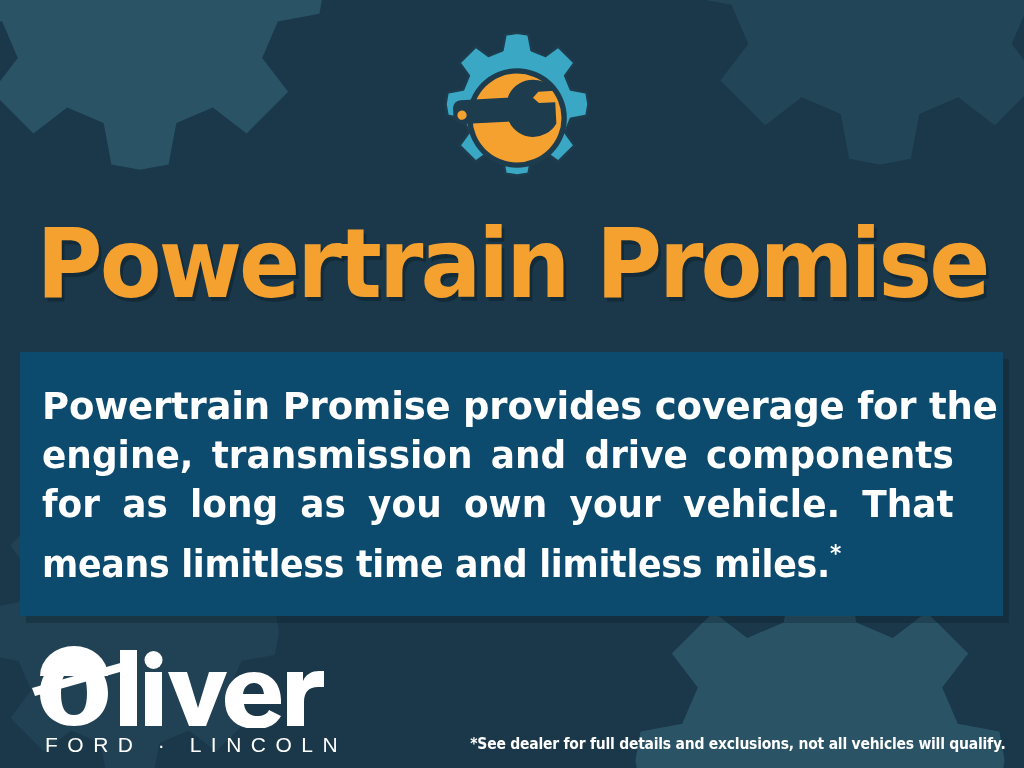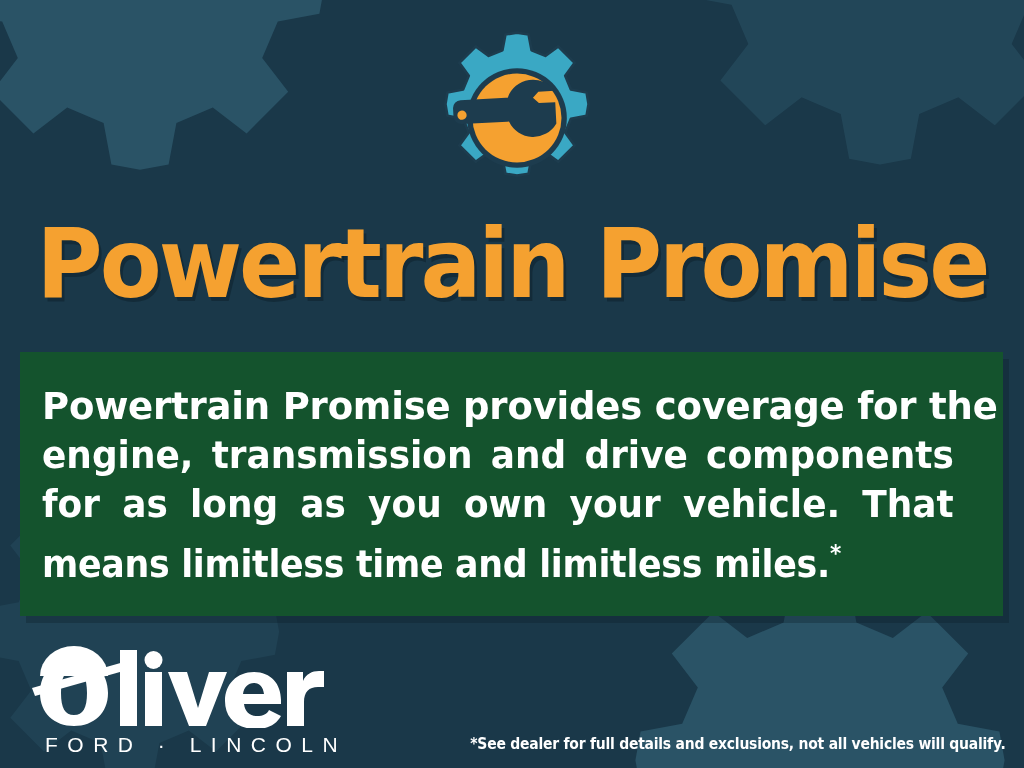--- a/index.html
+++ b/index.html
@@ -60,21 +60,21 @@
     white-space: nowrap;
   }
 
   
   .panel {
     position: absolute;
     left: 20px;
     top: 352px;
     width: 983px;
     height: 264px;
-    background: #14532d;
+    background: #0c4a6e;
     box-shadow: 6px 7px 0 rgba(10, 28, 38, .30);
   }
   .panel-inner {
     position: absolute;
     left: 22px;
     top: 30px;
     width: 940px;
   }
   .body-line {
     color: #ffffff;

